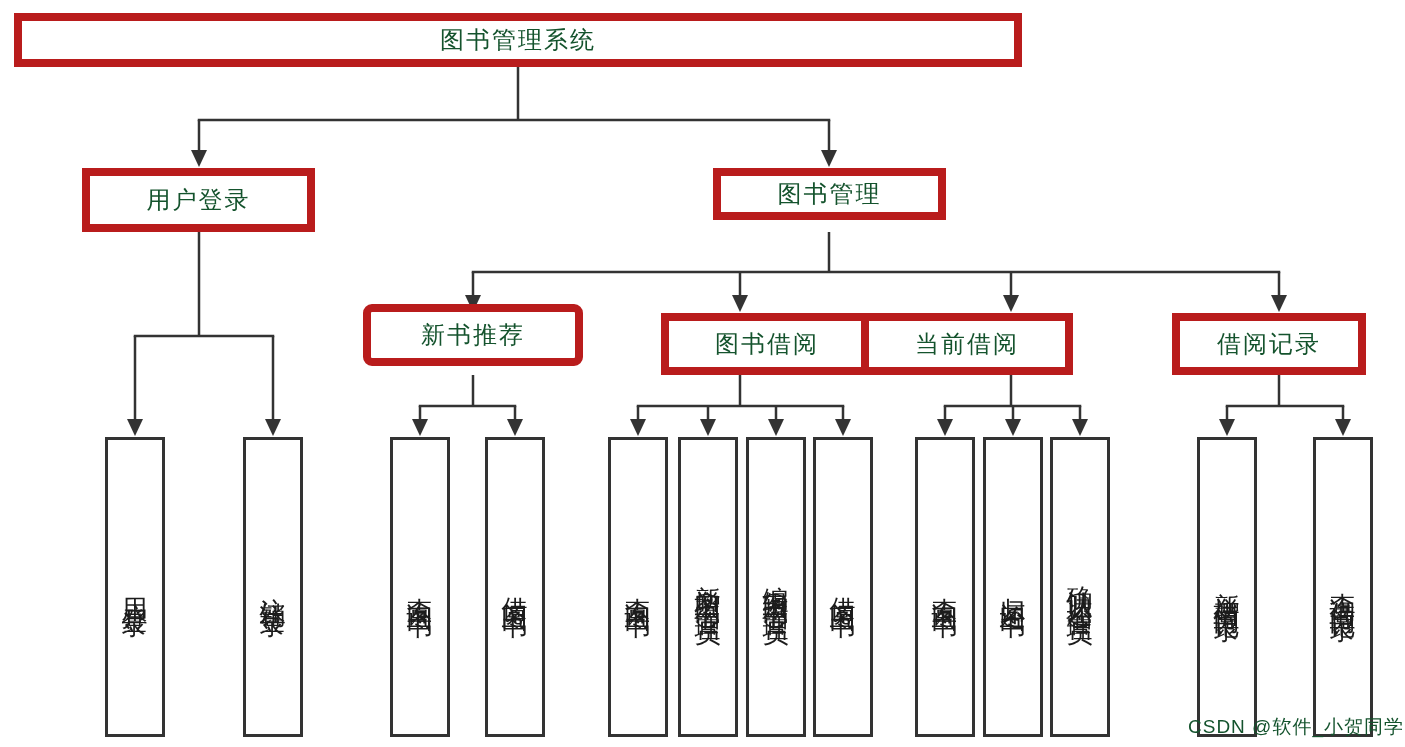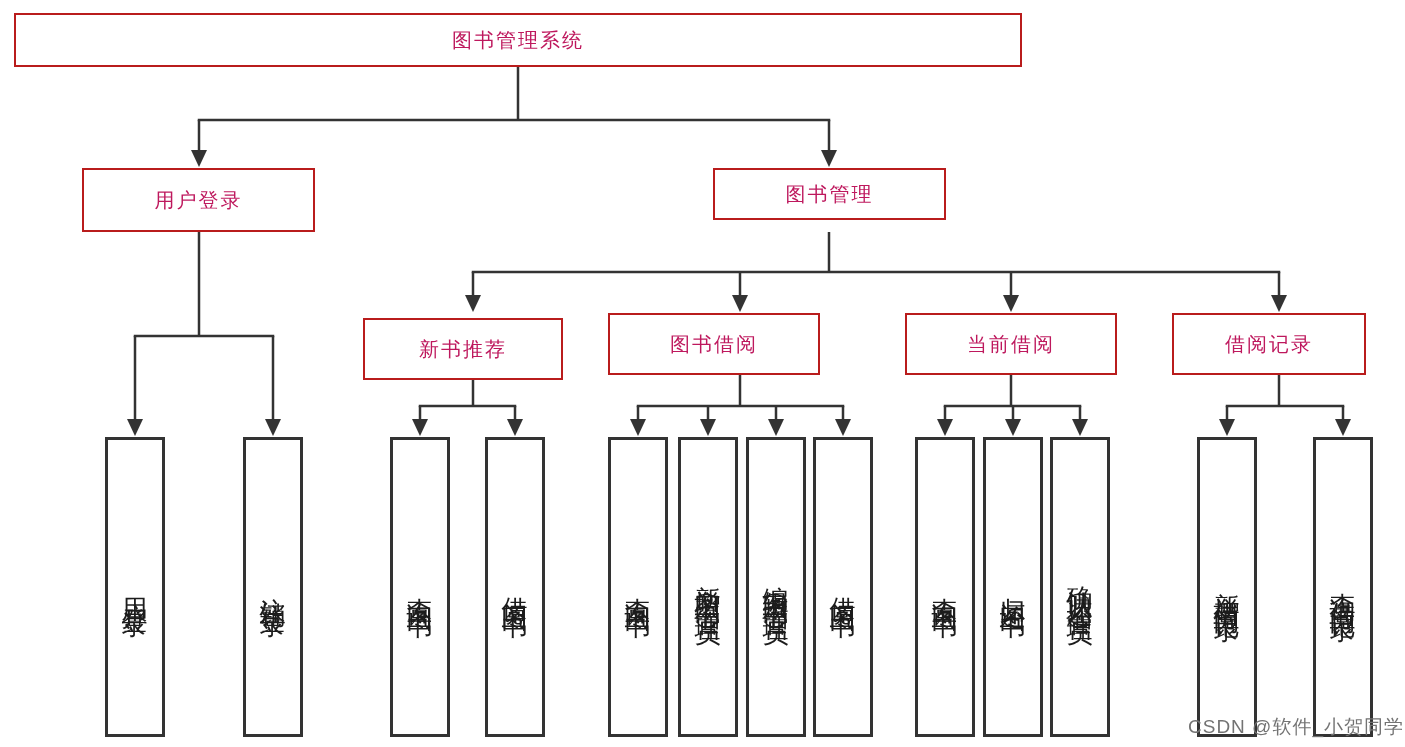--- a/index.html
+++ b/index.html
@@ -7,27 +7,27 @@
     position: relative;
     width: 1405px;
     height: 747px;
     background: #ffffff;
     font-family: "Liberation Sans", sans-serif;
     overflow: hidden;
   }
   .box {
     position: absolute;
     background: #ffffff;
-    border: 2px solid #b91c1c;
+    border: 8px solid #b91c1c;
     box-sizing: border-box;
     display: flex;
     align-items: center;
     justify-content: center;
-    color: #be185d;
-    font-size: 20px;
+    color: #14532d;
+    font-size: 24px;
     letter-spacing: 2px;
     white-space: nowrap;
     z-index: 2;
   }
   .vbox {
     position: absolute;
     background: #ffffff;
     border: 3px solid #333333;
     box-sizing: border-box;
     display: flex;
@@ -47,21 +47,21 @@
     position: absolute;
     left: 0; top: 0;
     width: 1405px; height: 747px;
     z-index: 1;
   }
   #watermark {
     position: absolute;
     left: 1188px;
     top: 714px;
     font-size: 19px;
-    color: #737373;
+    color: #14532d;
     letter-spacing: 1px;
     z-index: 3;
     white-space: nowrap;
   }
 </style>
 </head>
 <body>
 
 <div id="canvas">
 
@@ -135,27 +135,27 @@
     <span>图书管理系统</span>
   </div>
 
   <div class="box" style="left:82px; top:168px; width:233px; height:64px;">
     <span>用户登录</span>
   </div>
   <div class="box" style="left:713px; top:168px; width:233px; height:52px;">
     <span>图书管理</span>
   </div>
 
-  <div class="box" style="left:363px; top:318px; width:200px; height:62px;">
+  <div class="box" style="left:363px; top:304px; width:220px; height:62px;border-radius:9px;">
     <span>新书推荐</span>
   </div>
-  <div class="box" style="left:608px; top:313px; width:212px; height:62px;">
+  <div class="box" style="left:661px; top:313px; width:212px; height:62px;">
     <span>图书借阅</span>
   </div>
-  <div class="box" style="left:905px; top:313px; width:212px; height:62px;">
+  <div class="box" style="left:861px; top:313px; width:212px; height:62px;">
     <span>当前借阅</span>
   </div>
   <div class="box" style="left:1172px; top:313px; width:194px; height:62px;">
     <span>借阅记录</span>
   </div>
 
   <div class="vbox" style="left:105px; top:437px; width:60px; height:300px;">
     <span class="vlabel">用户登录</span>
   </div>
   <div class="vbox" style="left:243px; top:437px; width:60px; height:300px;">

